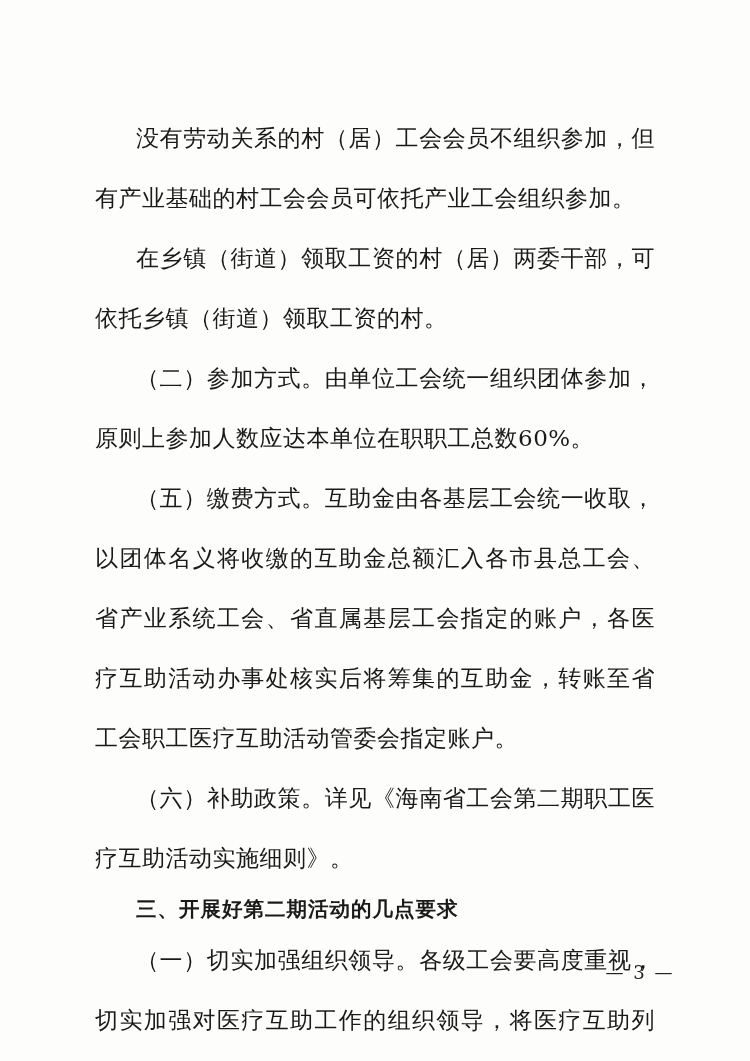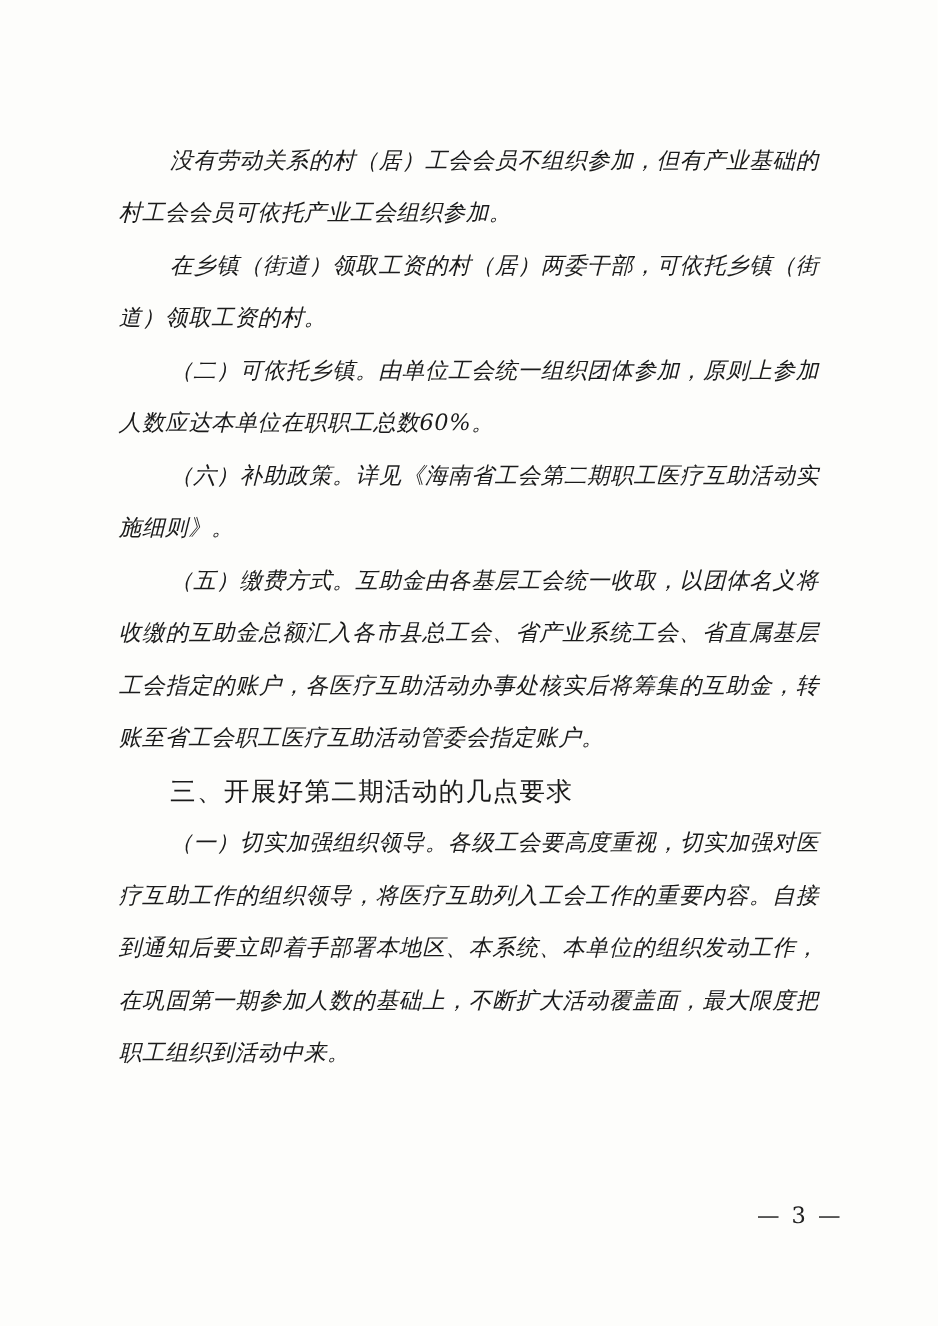--- a/index.html
+++ b/index.html
@@ -23,33 +23,32 @@
     height: 1061px;
     background: #fdfdfb;
   }
   .content {
     position: absolute;
     left: 95px;
     top: 108px;
     width: 560px;
   }
   .para {
-    font-size: 18px;
-    line-height: 42px;
+    font-size: 23px;
+    line-height: 60px;
     text-align: justify;
     text-justify: inter-ideograph;
     letter-spacing: 0.5px;
     margin: 0 0 0 0;
     text-indent: 41px;
-    font-style: italic;
   }
   .heading {
     font-size: 20.5px;
     line-height: 42px;
-    font-weight: normal;
+    font-weight: bold;
     text-indent: 41px;
     letter-spacing: 1px;
     margin: 0;
     font-family: "DejaVu Sans", "Liberation Sans", sans-serif;
   }
   .pagenum {
     position: absolute;
     left: 0;
     top: 962px;
     width: 750px;
@@ -63,23 +62,23 @@
     margin-left: 530px;
   }
 </style>
 </head>
 <body>
 
 <div class="page">
   <div class="content">
     <p class="para">没有劳动关系的村（居）工会会员不组织参加，但有产业基础的村工会会员可依托产业工会组织参加。</p>
     <p class="para">在乡镇（街道）领取工资的村（居）两委干部，可依托乡镇（街道）领取工资的村。</p>
-    <p class="para">（二）可依托乡镇。由单位工会统一组织团体参加，原则上参加人数应达本单位在职职工总数60%。</p>
+    <p class="para">（二）参加方式。由单位工会统一组织团体参加，原则上参加人数应达本单位在职职工总数60%。</p>
+    <p class="para">（五）缴费方式。互助金由各基层工会统一收取，以团体名义将收缴的互助金总额汇入各市县总工会、省产业系统工会、省直属基层工会指定的账户，各医疗互助活动办事处核实后将筹集的互助金，转账至省工会职工医疗互助活动管委会指定账户。</p>
     <p class="para">（六）补助政策。详见《海南省工会第二期职工医疗互助活动实施细则》。</p>
-    <p class="para">（五）缴费方式。互助金由各基层工会统一收取，以团体名义将收缴的互助金总额汇入各市县总工会、省产业系统工会、省直属基层工会指定的账户，各医疗互助活动办事处核实后将筹集的互助金，转账至省工会职工医疗互助活动管委会指定账户。</p>
     <p class="heading">三、开展好第二期活动的几点要求</p>
     <p class="para">（一）切实加强组织领导。各级工会要高度重视，切实加强对医疗互助工作的组织领导，将医疗互助列入工会工作的重要内容。自接到通知后要立即着手部署本地区、本系统、本单位的组织发动工作，在巩固第一期参加人数的基础上，不断扩大活动覆盖面，最大限度把职工组织到活动中来。</p>
 
   </div>
   <div class="pagenum">
     <span>— 3 —</span>
   </div>
 </div>
 
 </body></html>

